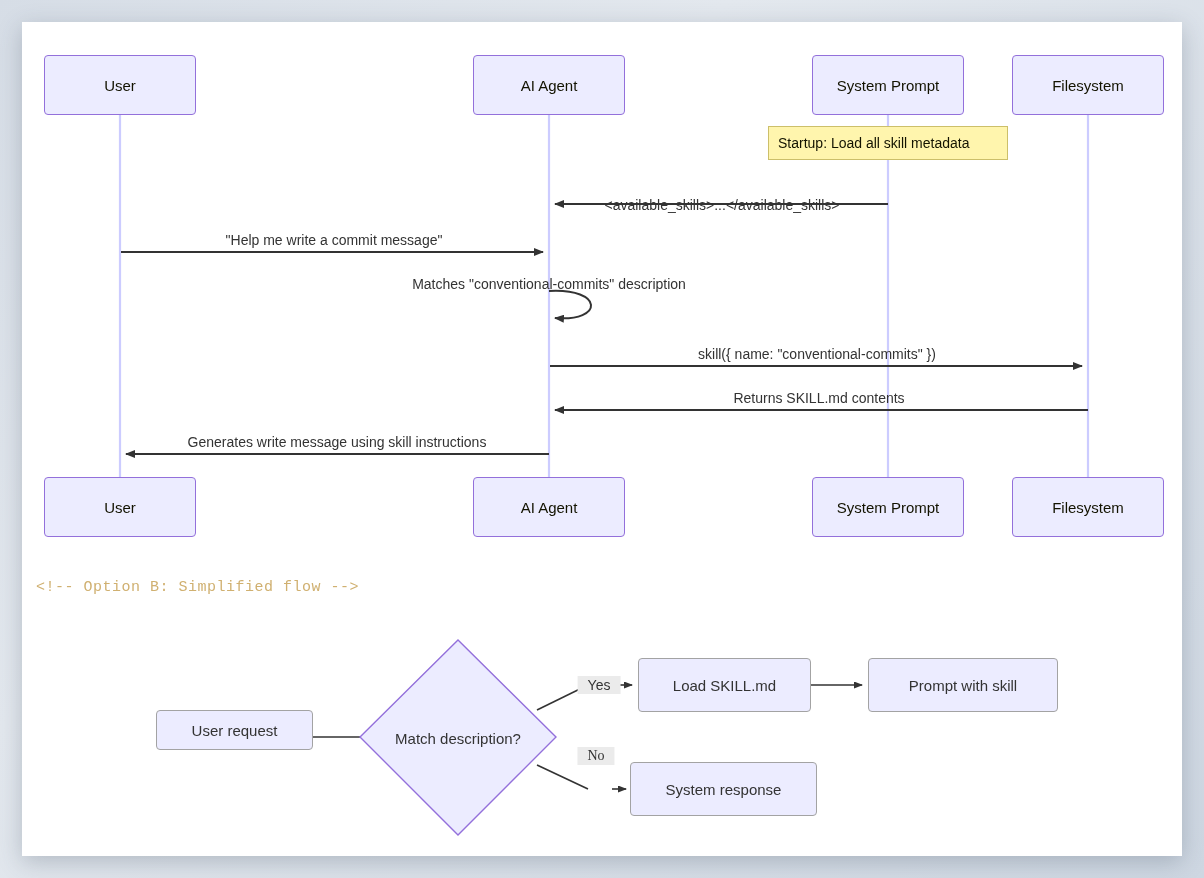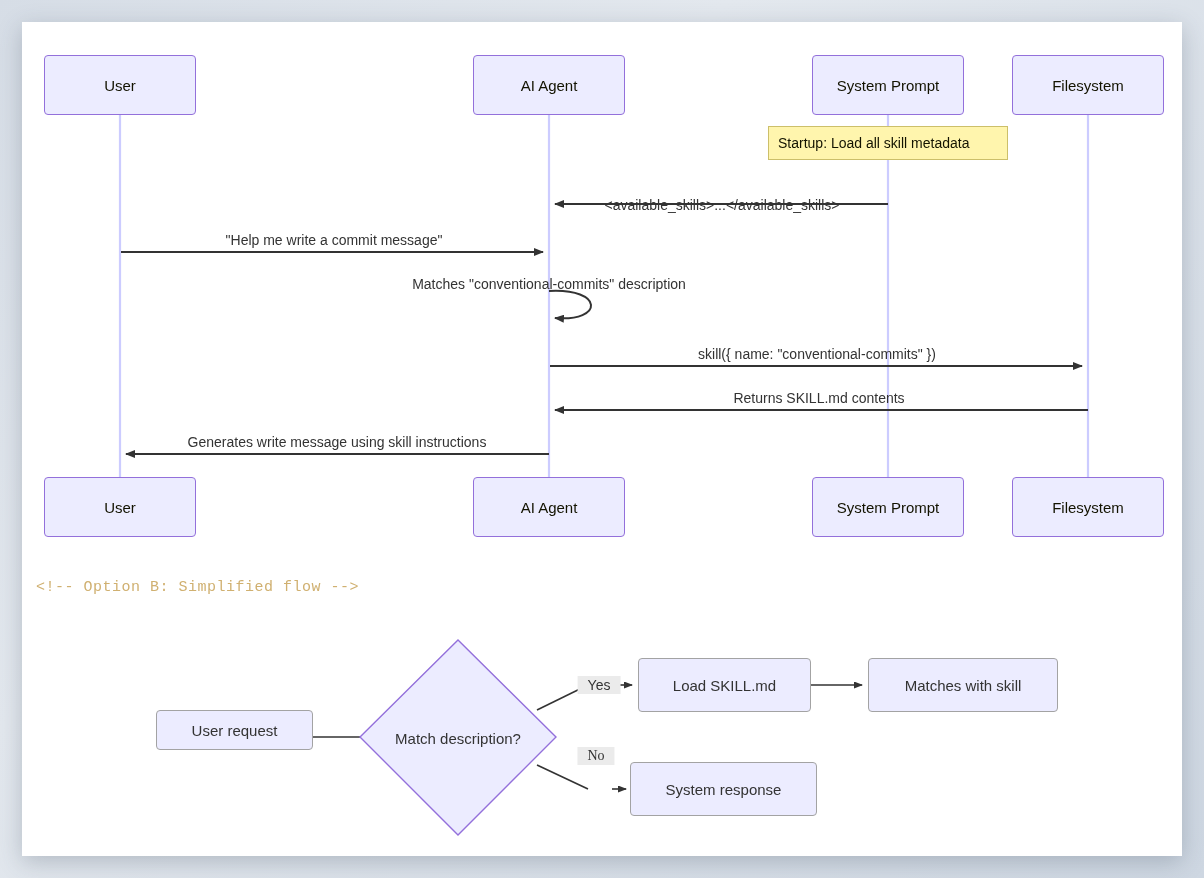--- a/index.html
+++ b/index.html
@@ -248,21 +248,21 @@
       <div class="diamond-label">
         <span>Match description?</span>
       </div>
     </div>
 
     <div class="flow-box" style="left:616px; top:636px; width:173px; height:54px;">
       <span>Load SKILL.md</span>
     </div>
 
     <div class="flow-box" style="left:846px; top:636px; width:190px; height:54px;">
-      <span>Matches with skill</span>
+      <span>Prompt with skill</span>
     </div>
 
     <div class="flow-box" style="left:608px; top:740px; width:187px; height:54px;">
       <span>System response</span>
     </div>
 
     <div class="edge-label" style="left:577px; top:663px;">
       <span>Yes</span>
     </div>
     <div class="edge-label" style="left:574px; top:734px;font-family:Liberation Serif, serif;">

